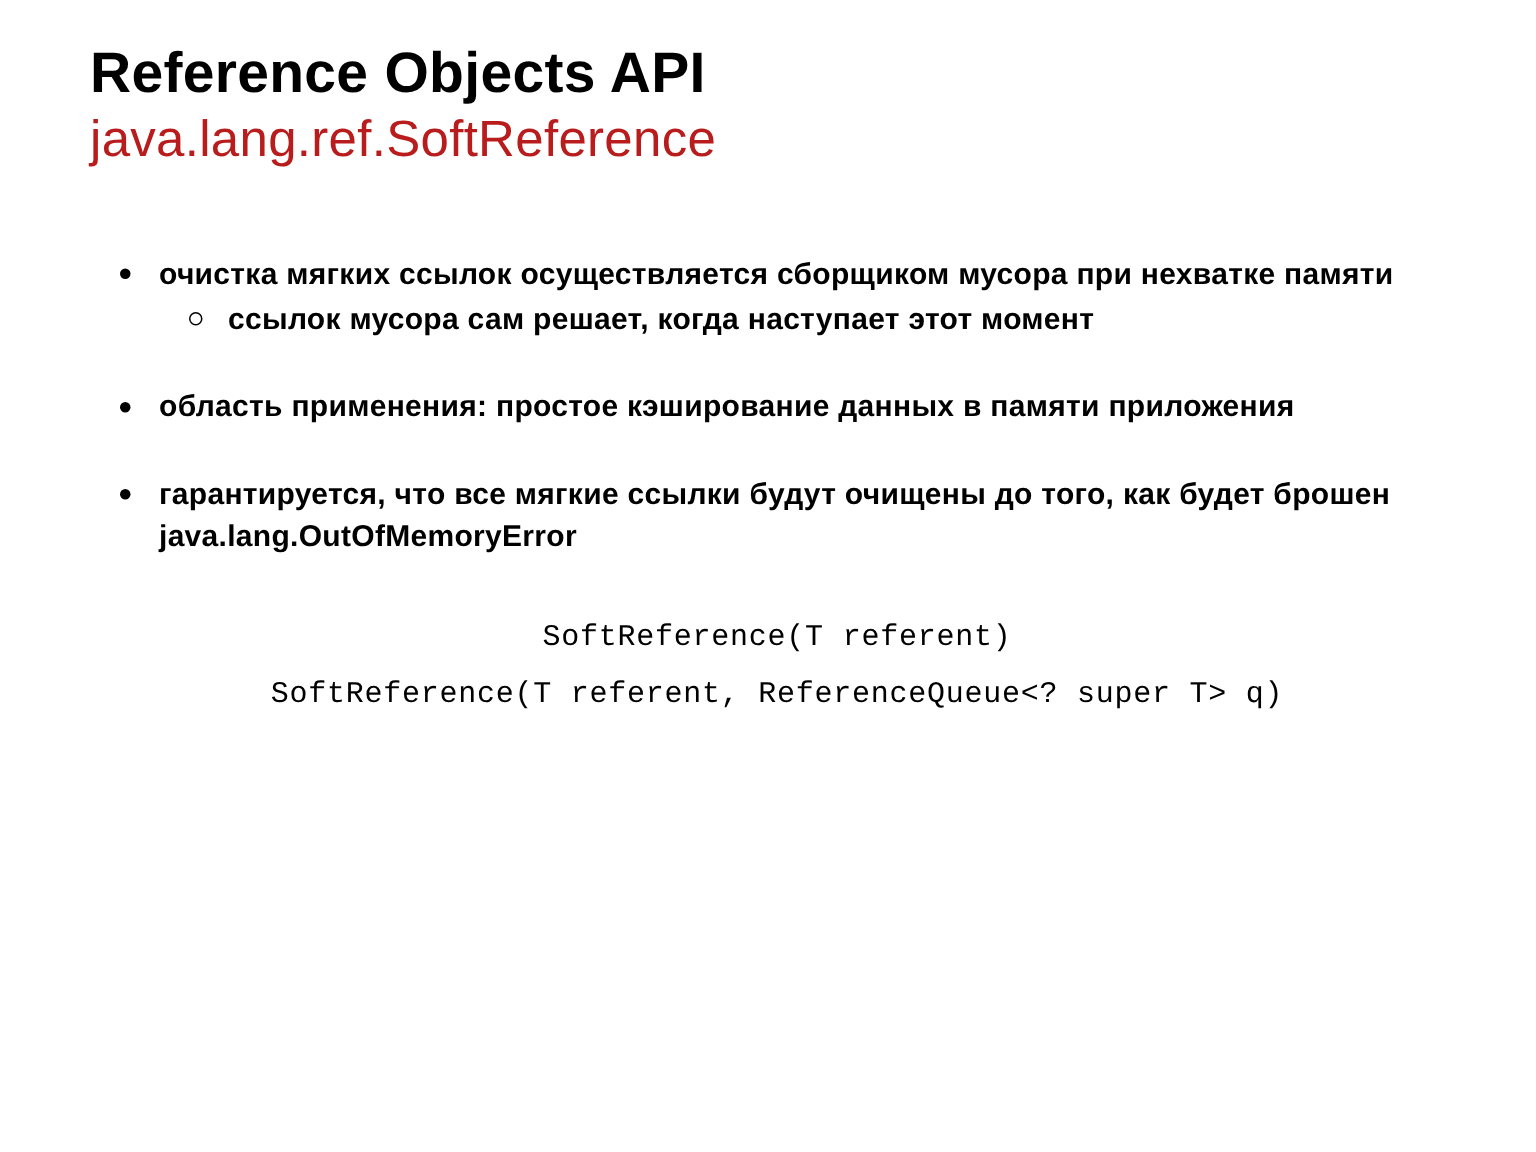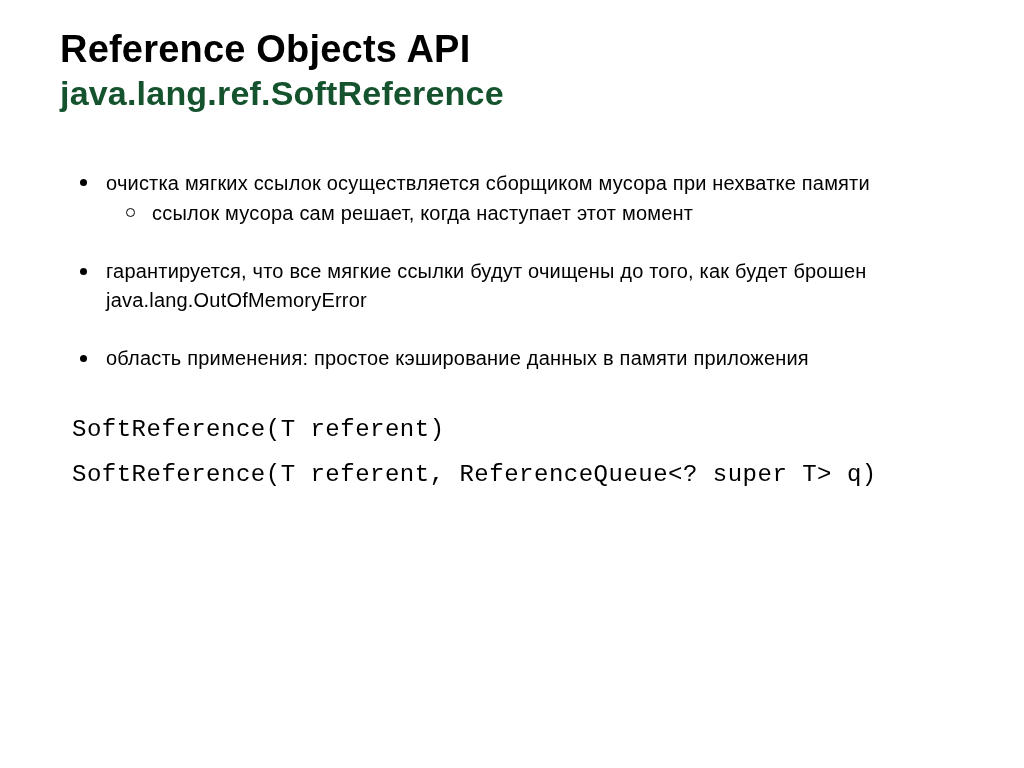--- a/index.html
+++ b/index.html
@@ -8,24 +8,24 @@
     height: 768px;
     background: #ffffff;
     font-family: Arial, Helvetica, sans-serif;
     color: #000;
     overflow: hidden;
   }
   .slide {
     padding: 28px 60px 40px 60px;
   }
   .title       { font-size: 38px; font-weight: 700; line-height: 1.15; letter-spacing: 0.2px; }
-  .subtitle    { font-size: 34px; font-weight: 700; color: #14532d; margin-top: 2px; letter-spacing: 0.2px; }
+  .subtitle    { font-size: 34px; font-weight: 400; color: #b91c1c; margin-top: 2px; letter-spacing: 0.2px; }
   .content     { margin-top: 56px; font-size: 20px; line-height: 1.42; color: #000; letter-spacing: 0.2px; }
   ul.level1    { list-style: none; padding-left: 46px; }
-  ul.level1 > li { position: relative; margin-bottom: 30px; }
+  ul.level1 > li { position: relative; margin-bottom: 30px; font-weight: bold; }
   ul.level1 > li::before {
     content: '';
     position: absolute;
     left: -26px;
     top: 0.52em;
     width: 7px; height: 7px;
     background: #000;
     border-radius: 50%;
   }
   ul.level2    { list-style: none; padding-left: 46px; margin-top: 2px; }
@@ -37,25 +37,26 @@
     top: 0.45em;
     width: 7px; height: 7px;
     border: 1px solid #000;
     border-radius: 50%;
     background: transparent;
   }
   .codeblock {
     margin-top: 34px;
     padding-left: 12px;
     font-family: "Courier New", Courier, monospace;
-    font-size: 24px;
+    font-size: 20px;
     line-height: 1.9;
     letter-spacing: 0.5px;
     color: #000;
     white-space: pre;
+    text-align: center;
   }
 </style>
 </head>
 <body>
 
 <div class="slide">
 
   <div class="title">Reference Objects API</div>
   <div class="subtitle">java.lang.ref.SoftReference</div>
 
@@ -63,24 +64,24 @@
     <ul class="level1">
       <li>
         <span>очистка мягких ссылок осуществляется сборщиком мусора при нехватке памяти</span>
         <ul class="level2">
           <li>
             <span>ссылок мусора сам решает, когда наступает этот момент</span>
           </li>
         </ul>
       </li>
       <li>
-        <span>гарантируется, что все мягкие ссылки будут очищены до того, как будет брошен java.lang.OutOfMemoryError</span>
+        <span>область применения: простое кэширование данных в памяти приложения</span>
       </li>
       <li>
-        <span>область применения: простое кэширование данных в памяти приложения</span>
+        <span>гарантируется, что все мягкие ссылки будут очищены до того, как будет брошен java.lang.OutOfMemoryError</span>
       </li>
     </ul>
 
     <div class="codeblock"><span>SoftReference(T referent)</span>
 <span>SoftReference(T referent, ReferenceQueue&lt;? super T&gt; q)</span></div>
   </div>
 
 </div>
 
 </body></html>

